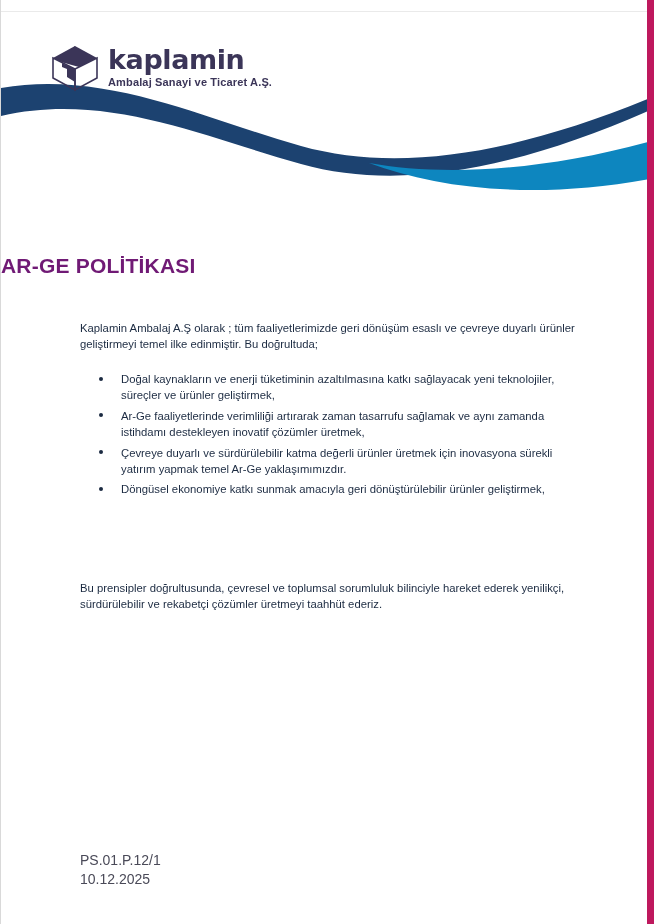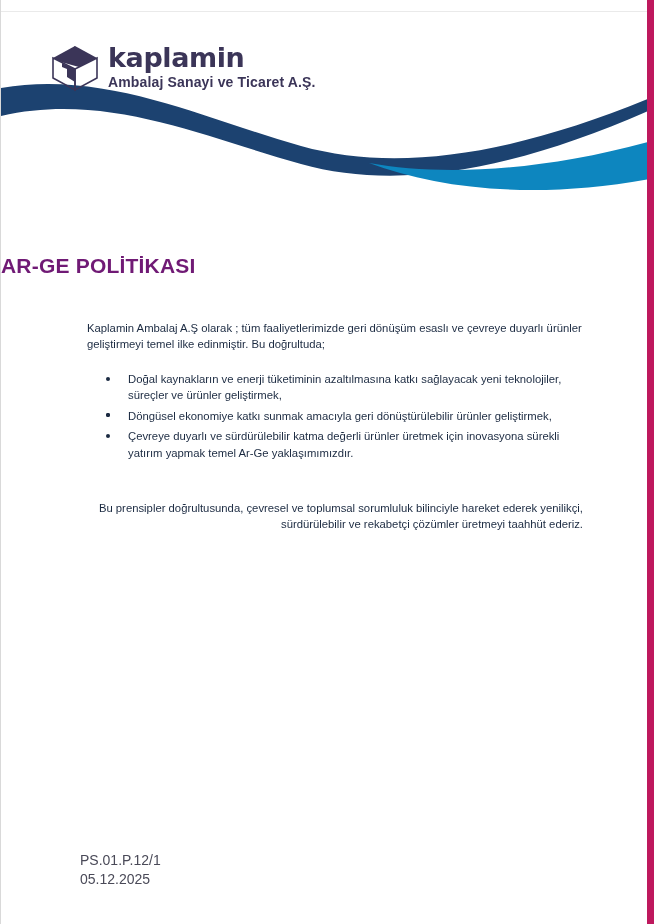--- a/index.html
+++ b/index.html
@@ -77,21 +77,21 @@
     font-family: "DejaVu Sans", sans-serif;
     font-weight: 700;
     font-size: 27px;
     letter-spacing: -0.4px;
     color: #3b3558;
     line-height: 1.02;
   }
   #logo-tagline {
     font-family: "Liberation Sans", sans-serif;
     font-weight: 700;
-    font-size: 14px;
+    font-size: 11px;
     letter-spacing: 0.15px;
     color: #3b3558;
     margin-top: 2px;
     white-space: nowrap;
     text-align: right;
   }
 
   
   #doc-title {
     position: absolute;
@@ -102,21 +102,21 @@
     font-family: "Liberation Sans", sans-serif;
     font-size: 21px;
     font-weight: 700;
     color: #701a75;
     letter-spacing: 0.2px;
   }
 
   
   #body-area {
     position: absolute;
-    left: 86px;
+    left: 79px;
     top: 320px;
     width: 496px;
     font-size: 11.3px;
     line-height: 1.42;
     color: #1b2a41;
   }
 
   .para {
     margin: 0;
     text-align: left;
@@ -137,22 +137,21 @@
     position: absolute;
     left: 0;
     top: 5.5px;
     width: 4px;
     height: 4px;
     border-radius: 50%;
     background: #1b2a41;
   }
 
   #closing-para {
-    margin-top: 39px;
-    text-align: right;
+    margin-top: 82px;
   }
 
   
   #footer {
     position: absolute;
     left: 79px;
     top: 851px;
     font-family: "Liberation Sans", sans-serif;
     font-size: 14px;
     line-height: 1.35;
@@ -205,32 +204,33 @@
 
     <p class="para" id="intro-para">Kaplamin Ambalaj A.Ş olarak ; tüm faaliyetlerimizde geri dönüşüm esaslı ve çevreye duyarlı ürünler geliştirmeyi temel ilke edinmiştir. Bu doğrultuda;</p>
 
     <ul id="bullet-list">
       <li>
         <span class="bullet-dot"></span>
         <span>Doğal kaynakların ve enerji tüketiminin azaltılmasına katkı sağlayacak yeni teknolojiler, süreçler ve ürünler geliştirmek,</span>
       </li>
       <li>
         <span class="bullet-dot"></span>
+        <span>Ar-Ge faaliyetlerinde verimliliği artırarak zaman tasarrufu sağlamak ve aynı zamanda istihdamı destekleyen inovatif çözümler üretmek,</span>
+      </li>
+      <li>
+        <span class="bullet-dot"></span>
+        <span>Çevreye duyarlı ve sürdürülebilir katma değerli ürünler üretmek için inovasyona sürekli yatırım yapmak temel Ar-Ge yaklaşımımızdır.</span>
       </li>
       <li>
         <span class="bullet-dot"></span>
         <span>Döngüsel ekonomiye katkı sunmak amacıyla geri dönüştürülebilir ürünler geliştirmek,</span>
-      </li>
-      <li>
-        <span class="bullet-dot"></span>
-        <span>Çevreye duyarlı ve sürdürülebilir katma değerli ürünler üretmek için inovasyona sürekli yatırım yapmak temel Ar-Ge yaklaşımımızdır.</span>
       </li>
     </ul>
 
     <p class="para" id="closing-para">Bu prensipler doğrultusunda, çevresel ve toplumsal sorumluluk bilinciyle hareket ederek yenilikçi, sürdürülebilir ve rekabetçi çözümler üretmeyi taahhüt ederiz.</p>
   </div>
 
   <div id="footer">
     <div>PS.01.P.12/1</div>
-    <div>05.12.2025</div>
+    <div>10.12.2025</div>
   </div>
 
 </div>
 
 </body></html>

